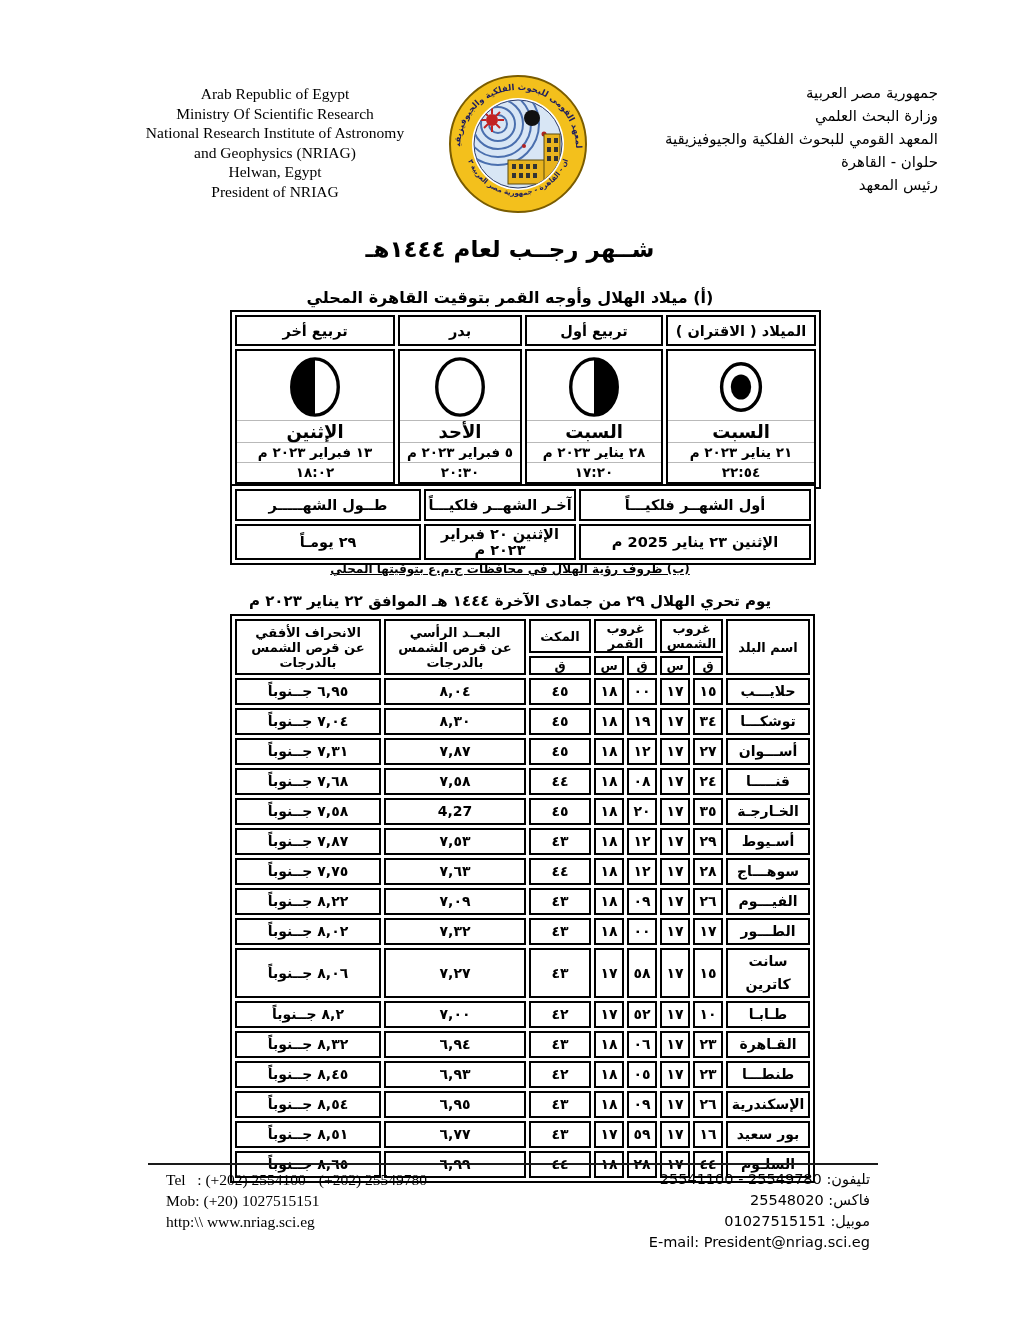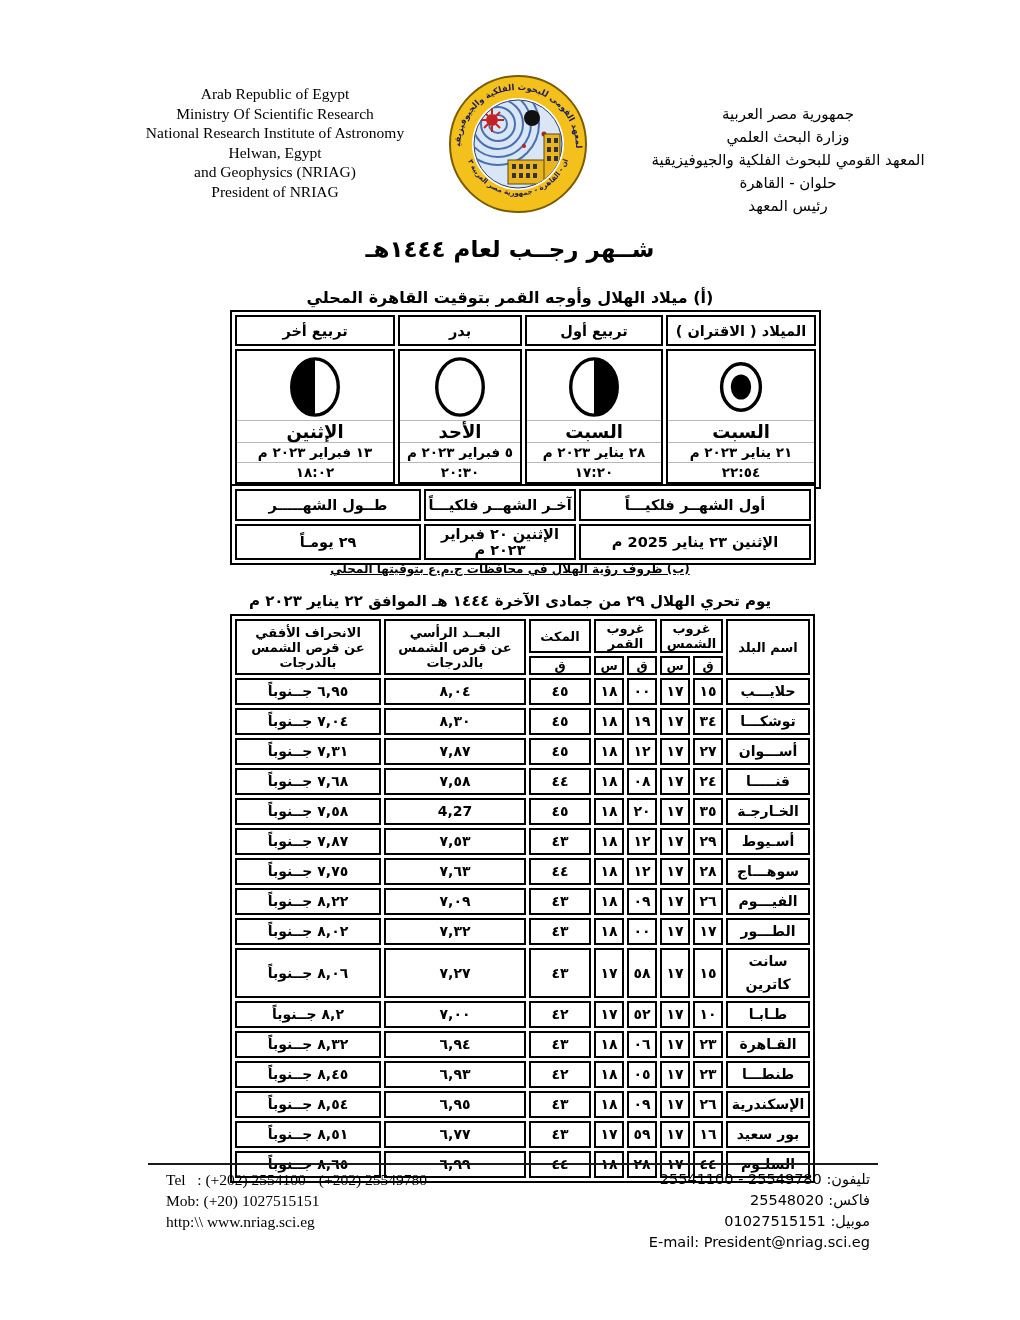--- a/index.html
+++ b/index.html
@@ -5,22 +5,22 @@
   html,body{margin:0;padding:0;}
   body{width:1020px;height:1320px;background:#ffffff;position:relative;color:#000;
        font-family:"DejaVu Sans",sans-serif;overflow:hidden;}
   .abs{position:absolute;}
 
   
   .header-en{left:100px;top:84px;width:350px;text-align:center;
              font-family:"Liberation Serif","DejaVu Serif",serif;
              font-size:15.5px;line-height:19.5px;}
   .logo{left:448px;top:74px;width:140px;height:140px;}
-  .header-ar{left:638px;top:82px;width:300px;text-align:center;direction:rtl;
-             font-size:15px;line-height:23px;margin-top:21px;}
+  .header-ar{left:638px;top:82px;width:300px;text-align:right;direction:rtl;
+             font-size:15px;line-height:23px;}
 
   
   .title{top:236px;left:0;width:100%;text-align:center;direction:rtl;
          font-size:23px;font-weight:bold;}
   .subtitle{top:288px;left:0;width:100%;text-align:center;direction:rtl;
             font-size:16px;font-weight:bold;}
   .sec-b-title{top:562px;left:0;width:100%;text-align:center;direction:rtl;
                font-size:12px;font-weight:bold;text-decoration:underline;}
   .sec-b-sub{top:592px;left:0;width:100%;text-align:center;direction:rtl;
              font-size:15px;font-weight:bold;}
@@ -59,22 +59,22 @@
 </style>
 </head>
 <body>
 
 <div>
 
   <div class="abs header-en" id="hdr-en">
       <div>Arab Republic of Egypt</div>
       <div>Ministry Of Scientific Research</div>
       <div>National Research Institute of Astronomy</div>
+      <div>and Geophysics (NRIAG)</div>
       <div>Helwan, Egypt</div>
-      <div>and Geophysics (NRIAG)</div>
       <div>President of NRIAG</div>
     </div>
 
   <svg class="abs logo" viewBox="0 0 140 140">
     <defs>
       <clipPath id="diskclip">
           <circle cx="70" cy="70" r="44"></circle>
         </clipPath>
       <path id="arc-top" d="M12,74 A58,58 0 0 1 128,74"></path>
       <path id="arc-bot" d="M20,86 A53,53 0 0 0 120,86"></path>

